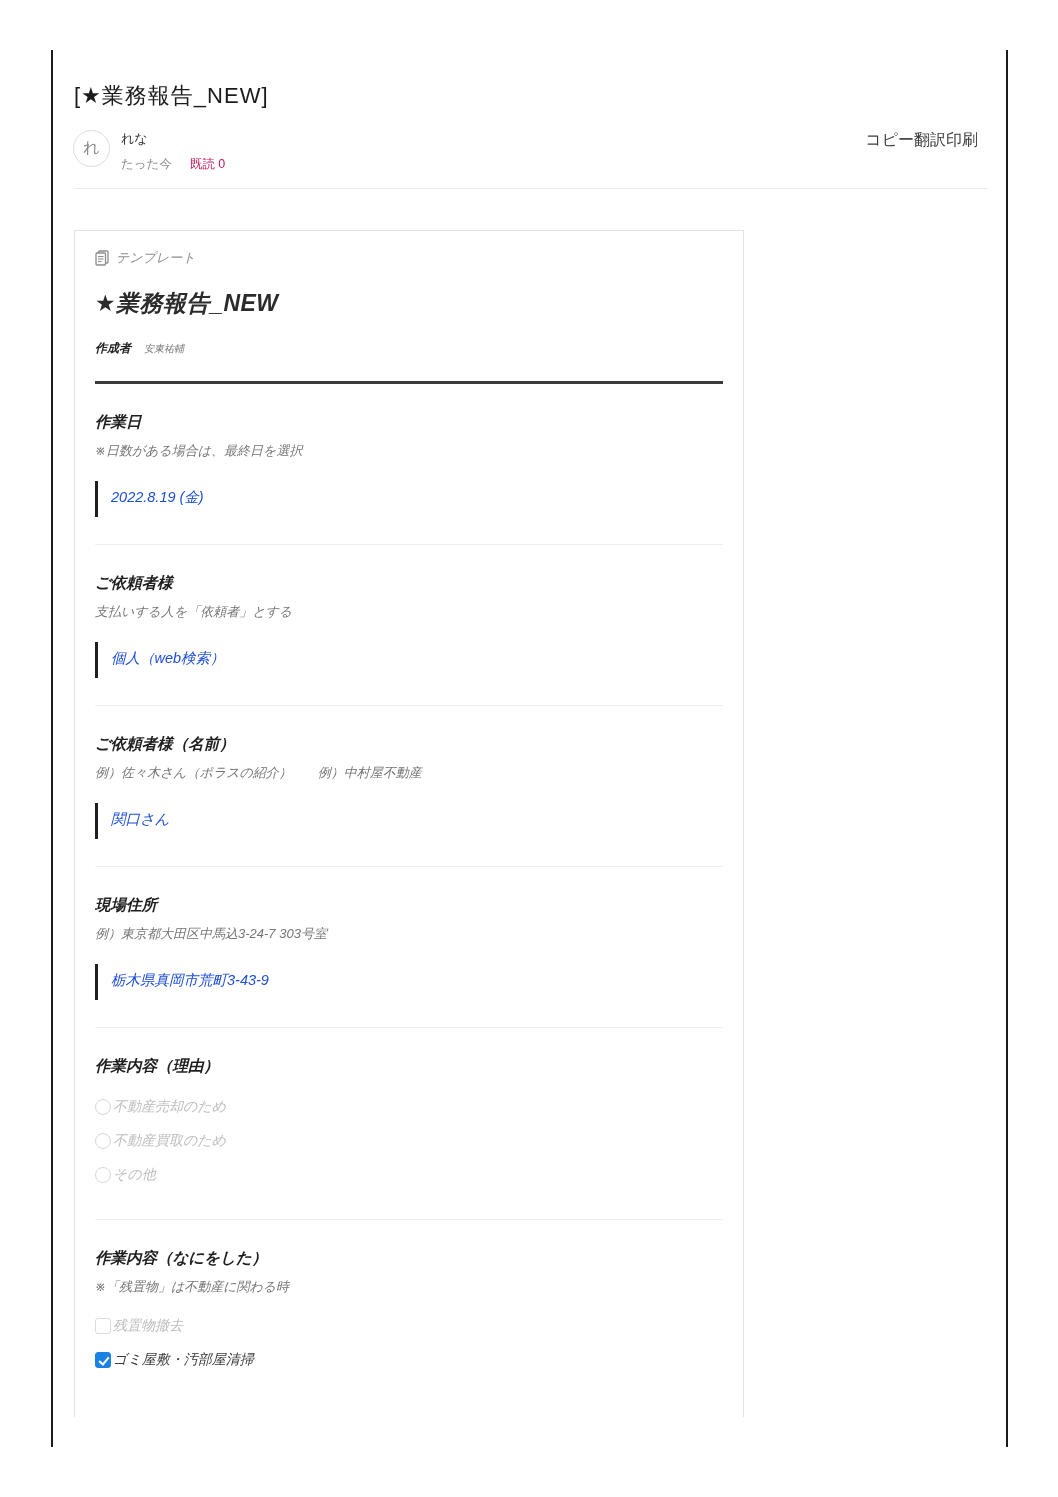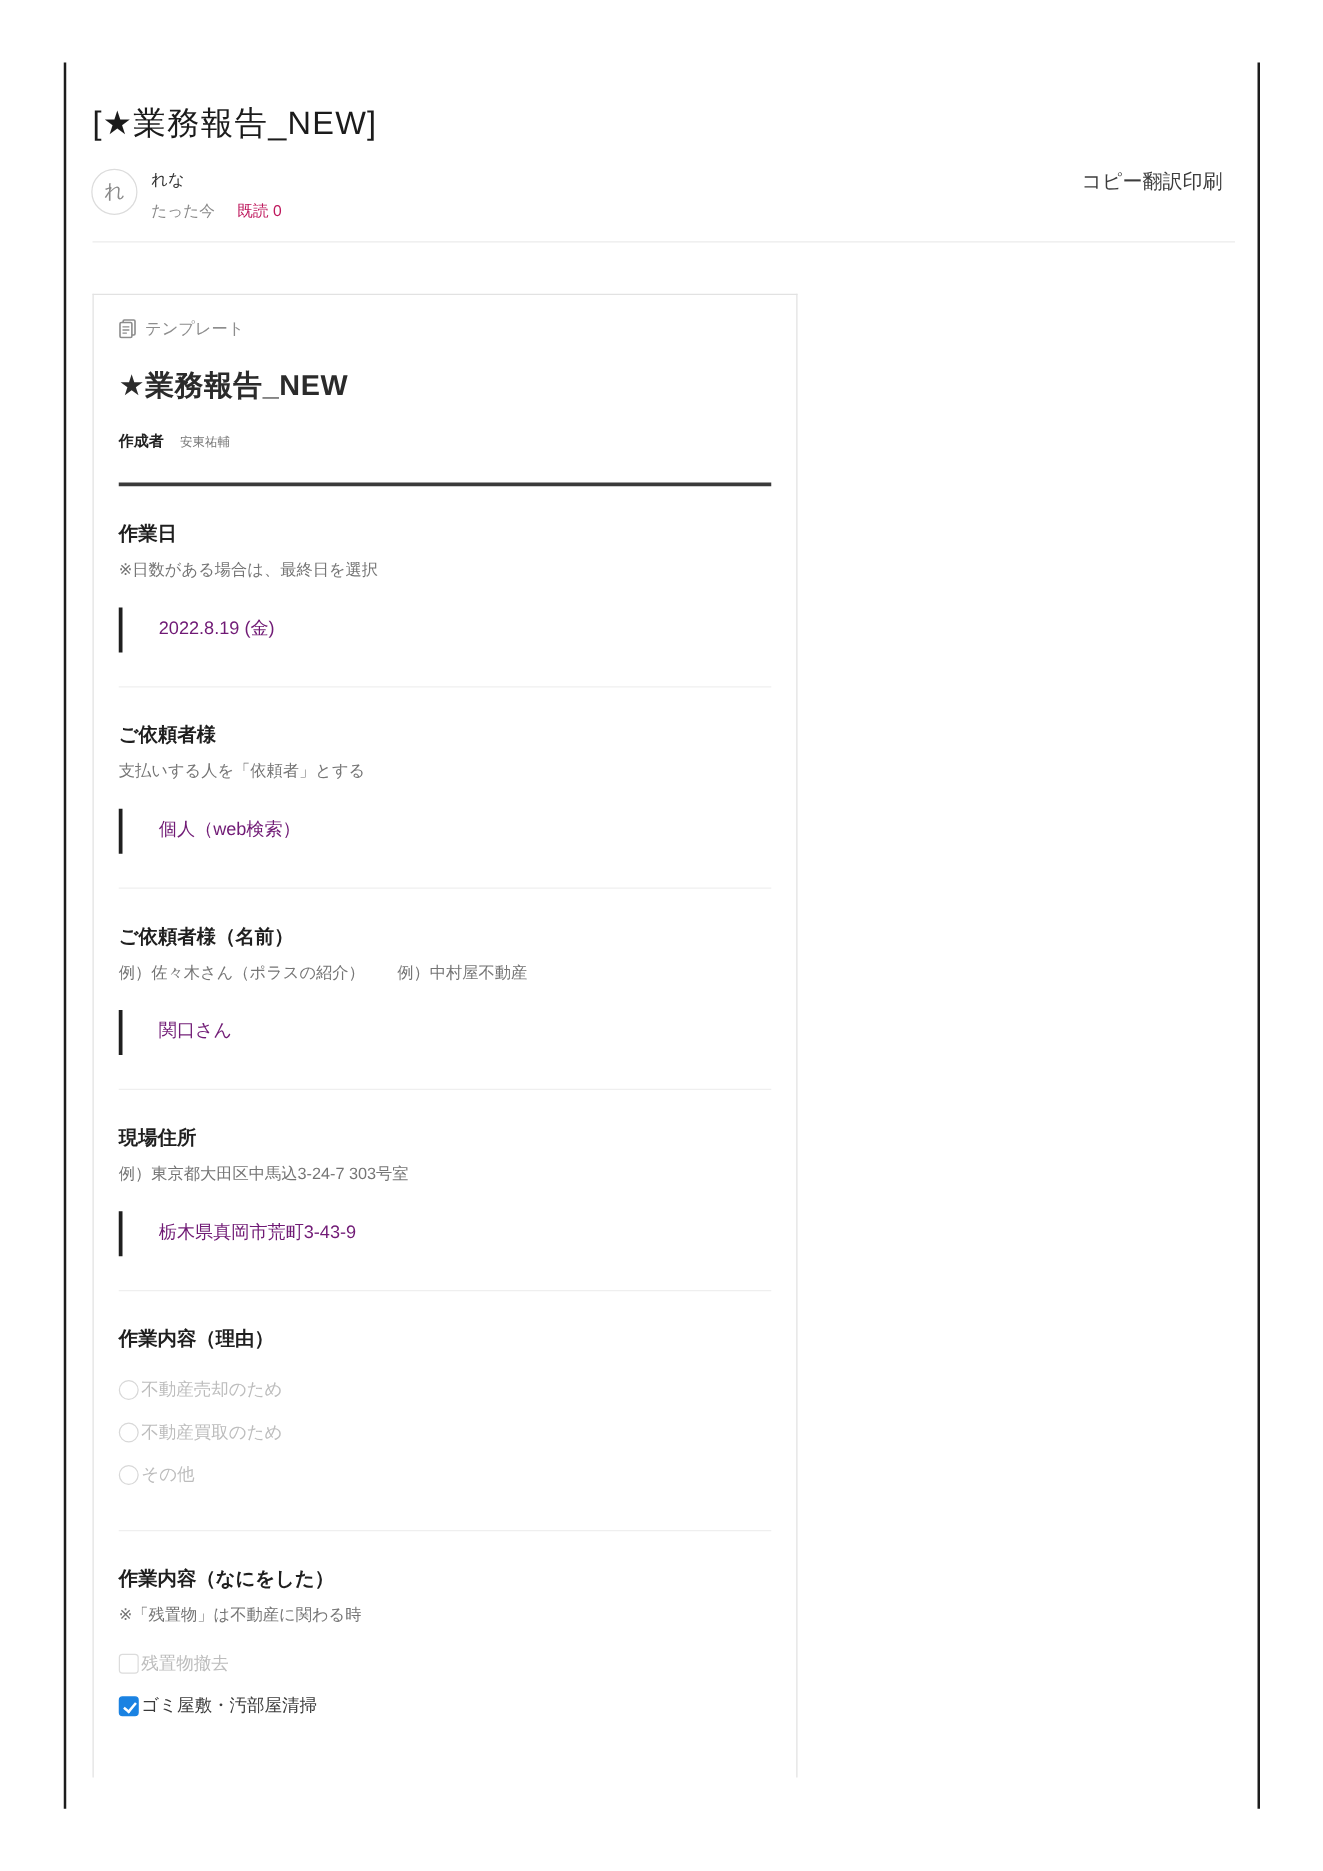--- a/index.html
+++ b/index.html
@@ -10,59 +10,59 @@
     color: #333;
   }
   .frame {
     position: absolute; left: 51px; top: 50px;
     width: 957px; height: 1397px;
     border-left: 2px solid #1c1c1c; border-right: 2px solid #1c1c1c;
     background: #fff; overflow: hidden;
   }
   .page-title {
     margin: 31px 0 0 21px;
-    font-size: 26px; font-weight: 400; color: #1b1b1b;
+    font-size: 22px; font-weight: 400; color: #1b1b1b;
     letter-spacing: 1px;
   }
   .msg-row { display: flex; align-items: flex-start; margin: 19px 28px 0 20px; }
   .avatar {
     width: 37px; height: 37px; border-radius: 50%;
     border: 1px solid #dcdcdc; background: #fff;
     display: flex; align-items: center; justify-content: center;
     font-size: 16px; color: #8a8a8a; flex: 0 0 auto;
   }
   .sender { margin-left: 11px; }
   .sender-name { font-size: 13px; color: #333; }
   .sender-meta { margin-top: 8px; font-size: 12.5px; display: flex; }
   .timestamp { color: #8a8a8a; }
   .read-link { color: #be185d; margin-left: 18px; cursor: pointer; }
   .msg-spacer { flex: 1; }
   .actions { display: flex; margin-top: 0; font-size: 16px; color: #3c3c3c; }
   .action-btn { cursor: pointer; background: none; border: none; font: inherit; color: inherit; }
   .header-divider { height: 1px; background: #ececec; margin: 15px 18px 0 21px; }
 
   .card {
-    width: 564px; margin: 41px 0 0 21px;
+    width: 670px; margin: 41px 0 0 21px;
     border: 1px solid #e2e2e2; border-bottom: none;
-    background: #fff; padding: 18px 20px 24px 20px;
+    background: #fff; padding: 18px 20px 24px 20px; font-style: italic;
   }
   .badge-row { display: flex; align-items: center; gap: 7px; color: #8d8d8d; font-size: 13px; }
   .badge-row svg { display: block; }
   .card-title { margin-top: 21px; font-size: 23px; font-weight: bold; color: #2b2b2b; letter-spacing: 0.5px; }
   .author-row { margin-top: 21px; display: flex; align-items: baseline; }
   .author-label { font-size: 12px; font-weight: bold; color: #222; }
   .author-name { font-size: 10px; color: #777; margin-left: 13px; }
   .thick-rule { height: 3px; background: #3a3a3a; margin-top: 24px; border: none; }
 
   .section { padding-top: 28px; }
   .section-heading { font-size: 15.5px; font-weight: bold; color: #1f1f1f; }
   .section-note { margin-top: 9px; font-size: 13px; color: #757575; }
   .answer {
     margin-top: 21px; border-left: 3px solid #1f1f1f;
-    padding: 7px 0 10px 29px; font-size: 14.5px; color: #701a75;
+    padding: 7px 0 10px 13px; font-size: 14.5px; color: #1d4ed8;
   }
   .section-divider { height: 1px; background: #efefef; margin-top: 27px; }
 
   .options { margin-top: 13px; }
   .option { display: flex; align-items: center; gap: 2px; padding: 8px 0; cursor: pointer; }
   .ctl { width: 16px; height: 16px; flex: 0 0 auto; position: relative; }
   .radio-ctl { border-radius: 50%; border: 1.5px solid #d8d8d8; background: #fff; }
   .option.on .radio-ctl { background: #1a82e2; border: none; }
   .option.on .radio-ctl::after {
     content: ""; position: absolute; left: 5px; top: 5px;

